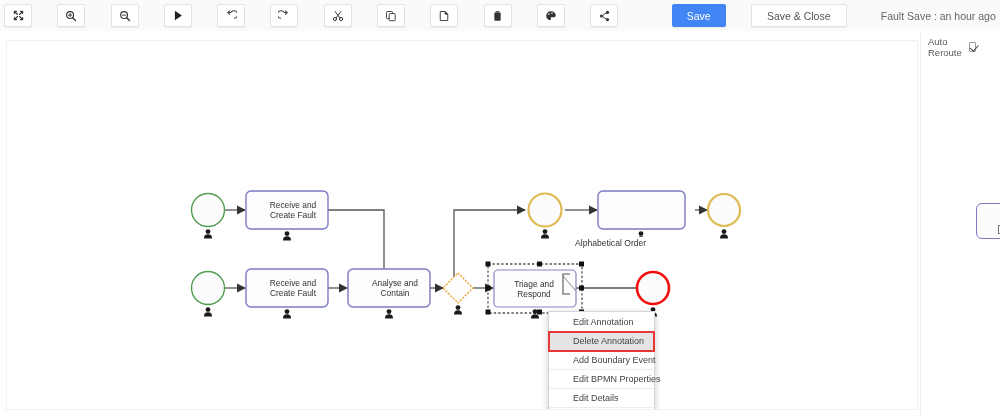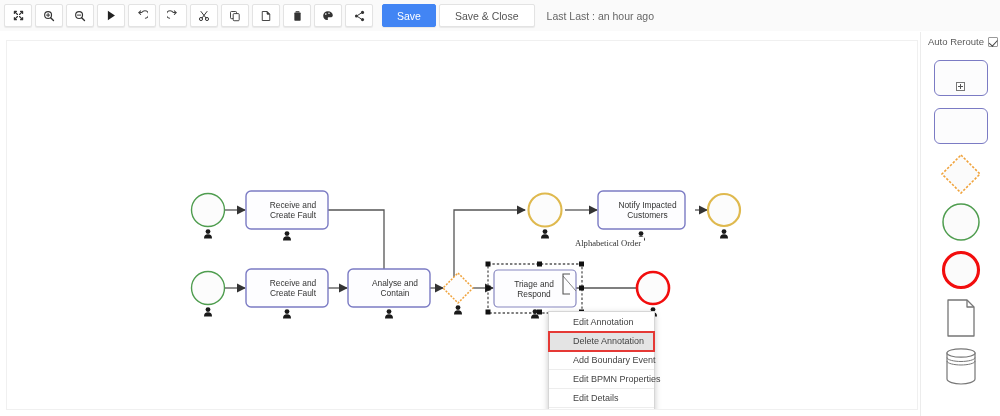--- a/index.html
+++ b/index.html
@@ -11,20 +11,21 @@
     overflow: hidden;
   }
   #app { position: relative; width: 1000px; height: 416px; background: #fff; }
 
   
   #toolbar {
     position: absolute; left: 0; top: 0; width: 1000px; height: 31px;
     background: #fafafa;
     display: flex; align-items: center; gap: 3px;
     padding: 0 4px;
+    justify-content: space-between;
   }
   .tb-btn {
     width: 28px; height: 23px;
     background: #fff;
     border: 1px solid #e3e3e3;
     border-radius: 2px;
     display: flex; align-items: center; justify-content: center;
     cursor: pointer;
     box-shadow: 0 1px 1px rgba(0,0,0,.07);
   }
@@ -100,21 +101,21 @@
     outline: 2px solid #e53935;
     outline-offset: -1px;
     position: relative; z-index: 2;
   }
 
   
   #palette {
     position: absolute; left: 920px; top: 32px;
     width: 80px; height: 384px;
     border-left: 1px solid #ececec;
-    display: flex; flex-direction: column; align-items: center;
+    display: flex; flex-direction: row; align-items: center;
   }
   #auto-reroute {
     display: flex; align-items: center; gap: 4px;
     margin-top: 4px; margin-bottom: 10px;
     font-size: 9.5px; color: #5a5a5a;
     align-self: flex-start; padding-left: 7px;
   }
   .chk {
     width: 10px; height: 10px;
     border: 1px solid #9a9a9a; border-radius: 1px;
@@ -245,21 +246,21 @@
           <circle cx="11" cy="12.8" r="2.1" fill="#333"></circle>
           <circle cx="3" cy="8" r="2.1" fill="#333"></circle>
           <path d="M4.8 7 L9.3 4.1 M4.8 9 L9.3 11.9" stroke="#333" stroke-width="1.3"></path>
         </svg>
     </div>
 
     <div class="tb-sep"></div>
 
     <div class="tb-text-btn primary">Save</div>
     <div class="tb-text-btn">Save &amp; Close</div>
-    <div id="last-save">Last Last : an hour ago</div>
+    <div id="last-save">Fault Save : an hour ago</div>
   </div>
 
   <div id="canvas">
 
     <svg id="canvas-svg" width="912" height="370" class="noclick">
       <defs>
         <marker id="arrow" viewBox="0 0 10 10" refX="9" refY="5" markerWidth="7" markerHeight="7" orient="auto-start-reverse">
           <path d="M 0 0 L 10 5 L 0 10 z" fill="#333"></path>
         </marker>
       </defs>
@@ -359,26 +360,24 @@
           </g>
       </g>
     </svg>
 
     <div class="node-label" style="left:239px; top:159px; width:82px;">Receive and
 Create Fault</div>
     <div class="node-label" style="left:239px; top:237px; width:82px;">Receive and
 Create Fault</div>
     <div class="node-label" style="left:341px; top:237px; width:82px;">Analyse and
 Contain</div>
-    <div class="node-label" style="left:591px; top:159px; width:87px;">Notify Impacted
-Customers</div>
     <div class="node-label" style="left:487px; top:238px; width:68px;">Triage and
 Respond</div>
 
-    <div class="anno-label" style="left:565px; top:196px;font-family:Liberation Serif, serif;">Alphabetical Order</div>
+    <div class="anno-label" style="left:565px; top:196px;">Alphabetical Order</div>
 
     <div id="ctx-menu">
       <div class="ctx-item">Edit Annotation</div>
       <div class="ctx-item highlight">Delete Annotation</div>
       <div class="ctx-item">Add Boundary Event</div>
       <div class="ctx-item">Edit BPMN Properties</div>
       <div class="ctx-item">Edit Details</div>
       <div class="ctx-item">Edit Responsibilities</div>
 
     </div>

